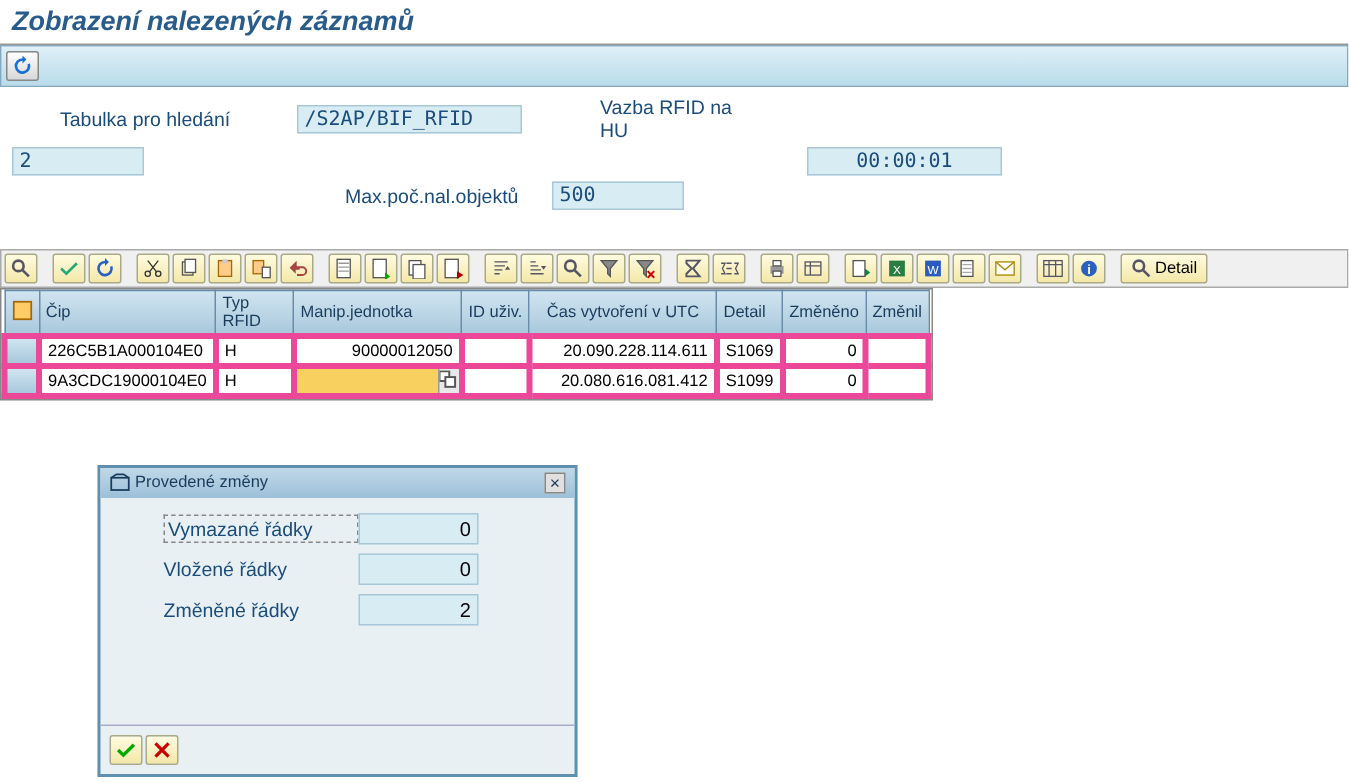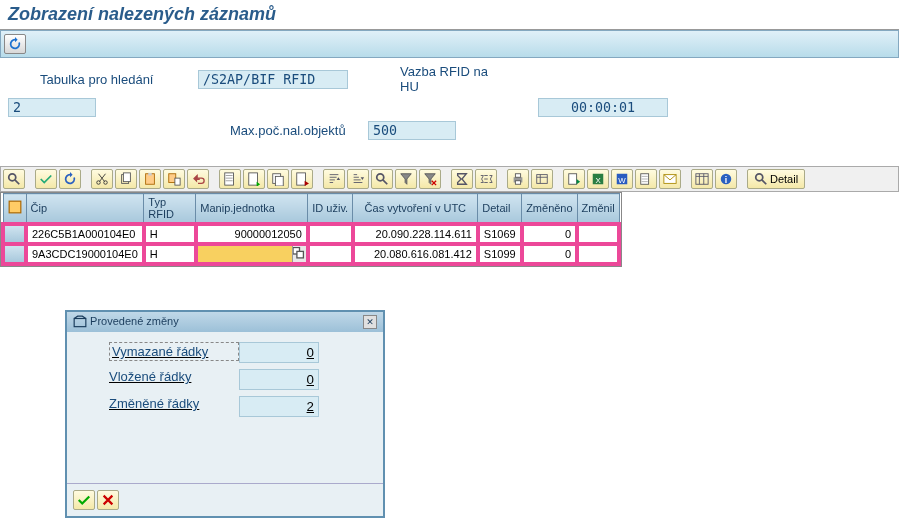--- a/index.html
+++ b/index.html
@@ -16,21 +16,21 @@
 .table-wrap { border: 1px solid #888; display: inline-block; }
 .grid-table { border-collapse: collapse; font-size: 11px; }
 .grid-table th { background: linear-gradient(#d0e4f0,#a8c8dc); border: 1px solid #6a8ca8; padding: 2px 4px; color: #1a3c5c; font-weight: normal; text-align: left; }
 .grid-table td { border: 4px solid #ec4899; padding: 2px 4px; background: #fff; height: 17px; }
 .rowhdr { background: linear-gradient(#d0e4f0,#a8c8dc) !important; width: 14px; }
 .cell-active { background: #f8d060 !important; position: relative; }
 .lookup-icn { position: absolute; right: 0; top: 0; width: 14px; height: 100%; background: #e8e8e8; border-left: 1px solid #999; display: flex; align-items: center; justify-content: center; }
 .dialog { position: absolute; left: 65px; top: 310px; width: 320px; border: 2px solid #6090b0; background: #e8f0f4; }
 .dialog-title { background: linear-gradient(#c0d8e8,#9cc0d8); padding: 3px 6px; display: flex; justify-content: space-between; align-items: center; color: #1a3c5c; }
 .dialog-body { padding: 10px; }
-.dialog-row { margin-bottom: 6px; display: flex; align-items: flex-start; text-decoration: underline; }
+.dialog-row { margin-bottom: 6px; display: flex; align-items: center; }
 .dialog-row .lbl { width: 130px; }
 .dialog-row .lbl.boxed { border: 1px dashed #888; padding: 1px 2px; display: inline-block; }
 .dialog-fld { width: 80px; border: 1px solid #a8c8d8; background: #d8ecf4; padding: 2px 4px; text-align: right; }
 .dialog-buttons { padding: 6px; border-top: 1px solid #aac; display: flex; gap: 2px; }
 svg { width: 14px; height: 14px; }
 .detail-btn { width: auto !important; padding: 0 6px; display: flex; gap: 2px; align-items: center; }
 .close-x { width: 14px; height: 14px; border: 1px solid #888; background: #e0e0e0; display: flex; align-items: center; justify-content: center; cursor: pointer; font-size: 9px; }
 </style>
 </head>
 <body>

